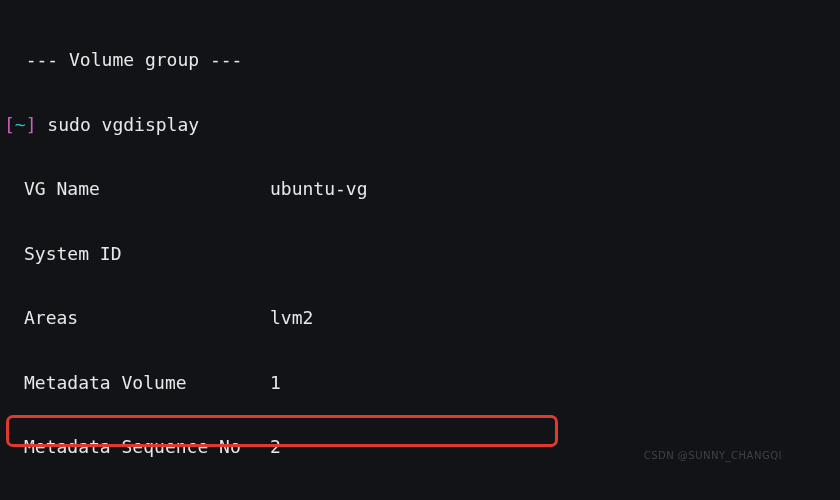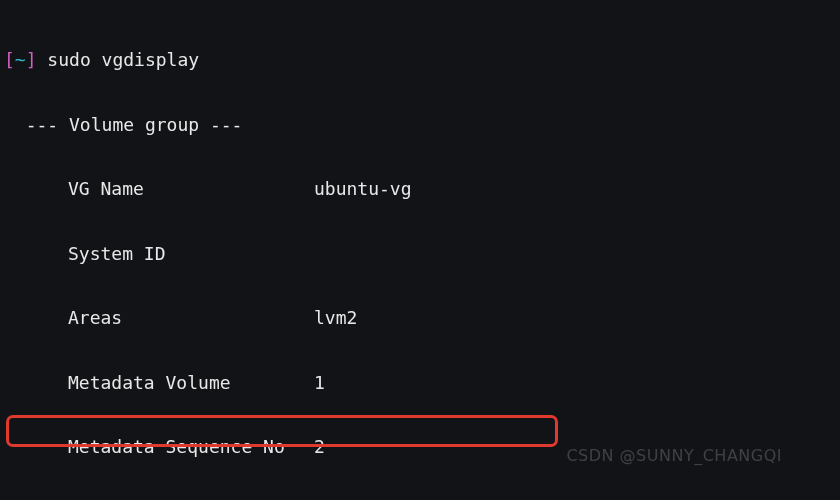--- a/index.html
+++ b/index.html
@@ -14,49 +14,49 @@
     color: #e8e8e8;
     overflow: hidden;
   }
   .term {
     padding: 6px 0 0 4px;
     white-space: pre;
   }
   .magenta { color: #d05fbf; }
   .cyan    { color: #2fb9c9; }
   .white   { color: #e8e8e8; }
-  .row .lbl { display: inline-block; width: 246px; margin-left: 44px; }
+  .row .lbl { display: inline-block; width: 246px; }
   .row .pad { display: inline-block; width: 20px; }
   .highlight-box {
     position: absolute;
     border: 3px solid #e03a2f;
     border-radius: 7px;
     left: 6px;
     top: 415px;
     width: 552px;
     height: 32px;
     pointer-events: none;
     box-sizing: border-box;
   }
   .watermark {
     position: absolute;
     right: 58px;
     bottom: 34px;
     color: rgba(200,200,200,0.25);
-    font-size: 16px;
+    font-size: 10px;
     font-family: "DejaVu Sans", Arial, sans-serif;
     letter-spacing: 0.5px;
   }
 </style>
 </head>
 <body>
 
 <div class="term">
+  <div><span class="pad">  </span><span class="white">--- Volume group ---</span></div>
   <div><span class="magenta">[</span><span class="cyan">~</span><span class="magenta">]</span><span class="white"> sudo vgdisplay</span></div>
-  <div><span class="pad">  </span><span class="white">--- Volume group ---</span></div>
   <div class="row"><span class="pad">  </span><span class="lbl">VG Name</span><span>ubuntu-vg</span></div>
   <div class="row"><span class="pad">  </span><span class="lbl">System ID</span><span></span></div>
   <div class="row"><span class="pad">  </span><span class="lbl">Areas</span><span>lvm2</span></div>
   <div class="row"><span class="pad">  </span><span class="lbl">Metadata Volume</span><span>1</span></div>
   <div class="row"><span class="pad">  </span><span class="lbl">Metadata Sequence No</span><span>2</span></div>
   
   
   
   
   

